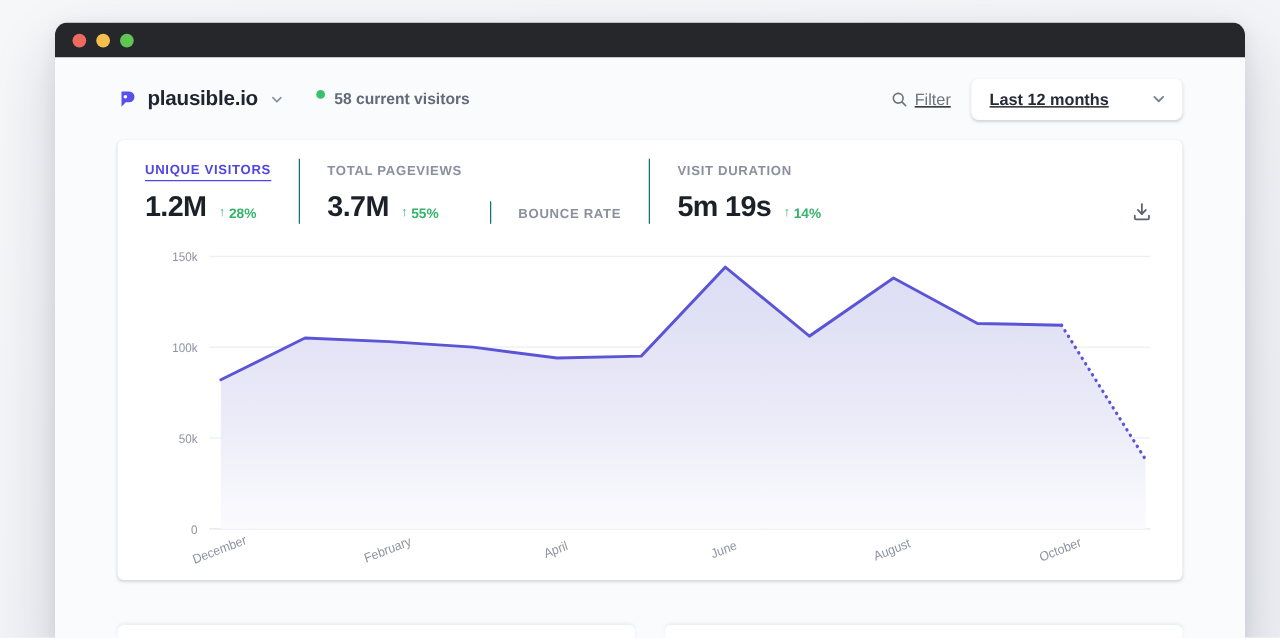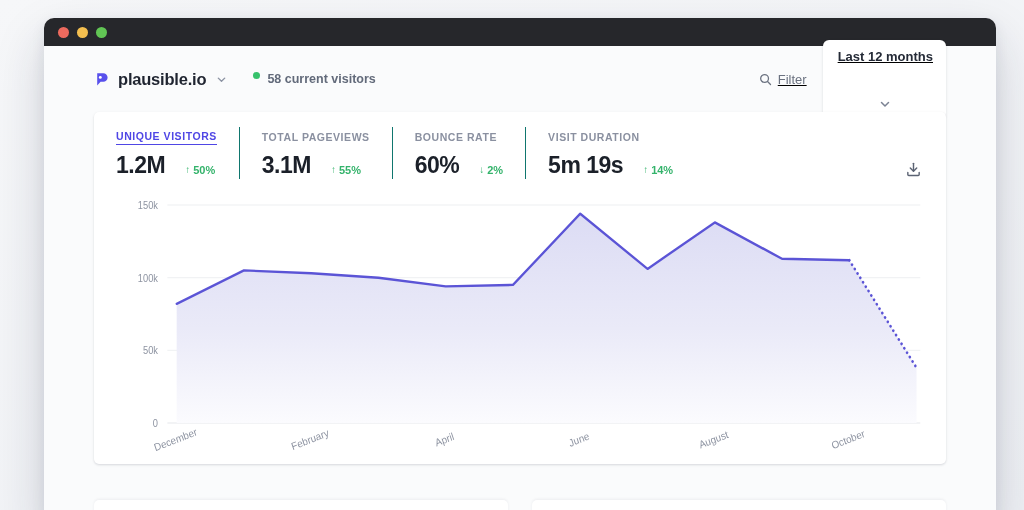--- a/index.html
+++ b/index.html
@@ -87,21 +87,20 @@
   }
   .filter svg { display:block; }
   .daterange {
     display:flex; align-items:center; gap: 34px;
     background: #ffffff;
     border-radius: 6px;
     box-shadow: 0 1px 3px rgba(20,25,45,.12), 0 1px 1px rgba(20,25,45,.05);
     padding: 9px 13px 9px 15px;
     font-size: 13px; font-weight: 700; color: #242a36;
     white-space: nowrap;
-    flex-direction: column;
   }
   .daterange .chev2 { color:#7b8293; display:flex; align-items:center; }
 
   
   .card {
     position: relative;
     background: #fff;
     border-radius: 5px;
     box-shadow: 0 1px 3px rgba(20,25,45,.10), 0 1px 2px rgba(20,25,45,.06);
     height: 352px;
@@ -120,21 +119,21 @@
     font-size: 10.5px; font-weight: 700; letter-spacing: .55px;
     color: #8a90a0; text-transform: uppercase;
     display: inline-block;
     padding-bottom: 2px;
   }
   .metric.active .metric-label {
     color: #4f46e5;
     border-bottom: 1.5px solid #4f46e5;
   }
   .metric-row {
-    display: flex; align-items: baseline; gap: 20px;
+    display: flex; align-items: baseline; gap: 10px;
     margin-top: 7px;
   }
   .metric-value {
     font-size: 23px; font-weight: 700; color: #1b2029;
     letter-spacing: -.5px; white-space: nowrap;
   }
   .metric-change {
     font-size: 11px; font-weight: 600; white-space: nowrap;
     display:flex; align-items:center; gap:3px;
   }
@@ -233,45 +232,38 @@
 
       <div class="card">
 
         <div class="metrics">
           <div class="metric active">
             <span class="metric-label">UNIQUE VISITORS</span>
             <div class="metric-row">
               <span class="metric-value">1.2M</span>
               <span class="metric-change up">
                 <span class="arrow">↑</span>
-                <span>50%</span>
+                <span>28%</span>
               </span>
             </div>
           </div>
 
           <div class="metric">
             <span class="metric-label">TOTAL PAGEVIEWS</span>
             <div class="metric-row">
-              <span class="metric-value">3.1M</span>
+              <span class="metric-value">3.7M</span>
               <span class="metric-change up">
                 <span class="arrow">↑</span>
                 <span>55%</span>
               </span>
             </div>
           </div>
 
           <div class="metric">
             <span class="metric-label">BOUNCE RATE</span>
-            <div class="metric-row">
-              <span class="metric-value">60%</span>
-              <span class="metric-change down">
-                <span class="arrow">↓</span>
-                <span>2%</span>
-              </span>
-            </div>
           </div>
 
           <div class="metric">
             <span class="metric-label">VISIT DURATION</span>
             <div class="metric-row">
               <span class="metric-value">5m 19s</span>
               <span class="metric-change up">
                 <span class="arrow">↑</span>
                 <span>14%</span>
               </span>

